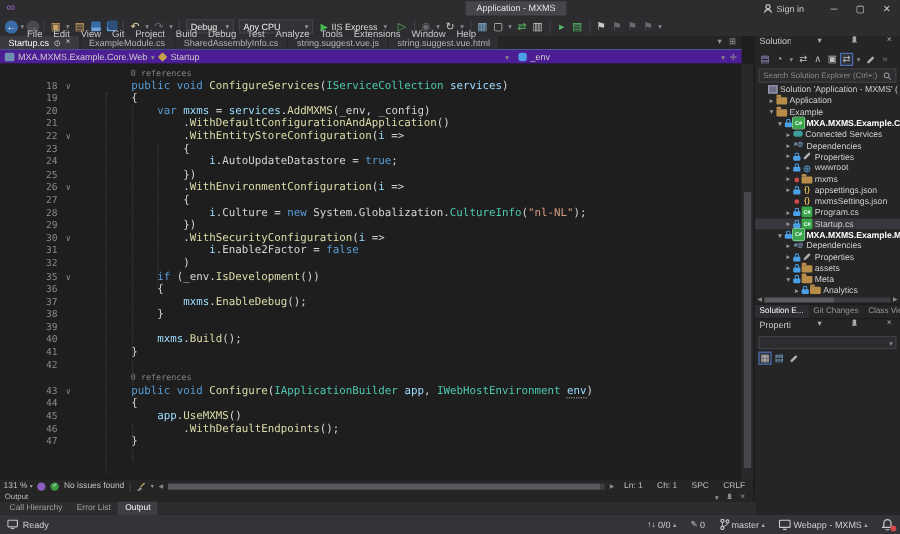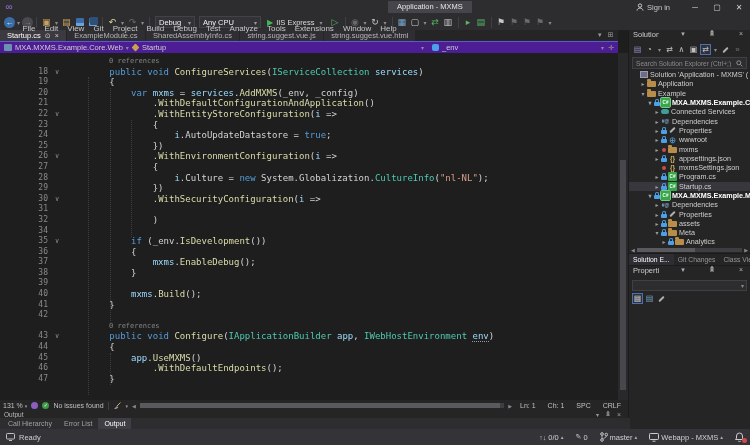--- a/index.html
+++ b/index.html
@@ -299,23 +299,22 @@
       <div class="row"><span class="ln">21</span><span class="fold"></span><span class="codetext"><span class="tok pl">                .</span><span class="tok fn">WithDefaultConfigurationAndApplication</span><span class="tok pl">()</span></span></div>
       <div class="row"><span class="ln">22</span><span class="fold">∨</span><span class="codetext"><span class="tok pl">                .</span><span class="tok fn">WithEntityStoreConfiguration</span><span class="tok pl">(</span><span class="tok pr">i</span><span class="tok pl"> =&gt;</span></span></div>
       <div class="row"><span class="ln">23</span><span class="fold"></span><span class="codetext"><span class="tok pl">                {</span></span></div>
       <div class="row"><span class="ln">24</span><span class="fold"></span><span class="codetext"><span class="tok pl">                    </span><span class="tok pr">i</span><span class="tok pl">.AutoUpdateDatastore = </span><span class="tok kw">true</span><span class="tok pl">;</span></span></div>
       <div class="row"><span class="ln">25</span><span class="fold"></span><span class="codetext"><span class="tok pl">                })</span></span></div>
       <div class="row"><span class="ln">26</span><span class="fold">∨</span><span class="codetext"><span class="tok pl">                .</span><span class="tok fn">WithEnvironmentConfiguration</span><span class="tok pl">(</span><span class="tok pr">i</span><span class="tok pl"> =&gt;</span></span></div>
       <div class="row"><span class="ln">27</span><span class="fold"></span><span class="codetext"><span class="tok pl">                {</span></span></div>
       <div class="row"><span class="ln">28</span><span class="fold"></span><span class="codetext"><span class="tok pl">                    </span><span class="tok pr">i</span><span class="tok pl">.Culture = </span><span class="tok kw">new</span><span class="tok pl"> System.Globalization.</span><span class="tok ty">CultureInfo</span><span class="tok pl">(</span><span class="tok st">"nl-NL"</span><span class="tok pl">);</span></span></div>
       <div class="row"><span class="ln">29</span><span class="fold"></span><span class="codetext"><span class="tok pl">                })</span></span></div>
       <div class="row"><span class="ln">30</span><span class="fold">∨</span><span class="codetext"><span class="tok pl">                .</span><span class="tok fn">WithSecurityConfiguration</span><span class="tok pl">(</span><span class="tok pr">i</span><span class="tok pl"> =&gt;</span></span></div>
-      <div class="row"><span class="ln">31</span><span class="fold"></span></div>
+      <div class="row"><span class="ln">31</span><span class="fold"></span><span class="codetext"><span class="tok pl">                    </span><span class="tok pr">i</span><span class="tok pl">.Enable2Factor = </span><span class="tok kw">false</span></span></div>
       <div class="row"><span class="ln">32</span><span class="fold"></span><span class="codetext"><span class="tok pl">                )</span></span></div>
-      <div class="row"><span class="ln">34</span><span class="fold"></span><span class="codetext"></span></div>
       <div class="row"><span class="ln">35</span><span class="fold">∨</span><span class="codetext"><span class="tok pl">            </span><span class="tok kw">if</span><span class="tok pl"> (_env.</span><span class="tok fn">IsDevelopment</span><span class="tok pl">())</span></span></div>
       <div class="row"><span class="ln">36</span><span class="fold"></span><span class="codetext"><span class="tok pl">            {</span></span></div>
       <div class="row"><span class="ln">37</span><span class="fold"></span><span class="codetext"><span class="tok pl">                </span><span class="tok pr">mxms</span><span class="tok pl">.</span><span class="tok fn">EnableDebug</span><span class="tok pl">();</span></span></div>
       <div class="row"><span class="ln">38</span><span class="fold"></span><span class="codetext"><span class="tok pl">            }</span></span></div>
       <div class="row"><span class="ln">39</span><span class="fold"></span><span class="codetext"></span></div>
       <div class="row"><span class="ln">40</span><span class="fold"></span><span class="codetext"><span class="tok pl">            </span><span class="tok pr">mxms</span><span class="tok pl">.</span><span class="tok fn">Build</span><span class="tok pl">();</span></span></div>
       <div class="row"><span class="ln">41</span><span class="fold"></span><span class="codetext"><span class="tok pl">        }</span></span></div>
       <div class="row"><span class="ln">42</span><span class="fold"></span><span class="codetext"></span></div>
       <div class="row"><span class="ln"></span><span class="fold"></span><span class="lens">0 references</span></div>
       <div class="row"><span class="ln">43</span><span class="fold">∨</span><span class="codetext"><span class="tok pl">        </span><span class="tok kw">public</span><span class="tok pl"> </span><span class="tok kw">void</span><span class="tok pl"> </span><span class="tok fn">Configure</span><span class="tok pl">(</span><span class="tok ty">IApplicationBuilder</span><span class="tok pl"> </span><span class="tok pr">app</span><span class="tok pl">, </span><span class="tok ty">IWebHostEnvironment</span><span class="tok pl"> </span><span class="tok pr hint">env</span><span class="tok pl">)</span></span></div>

